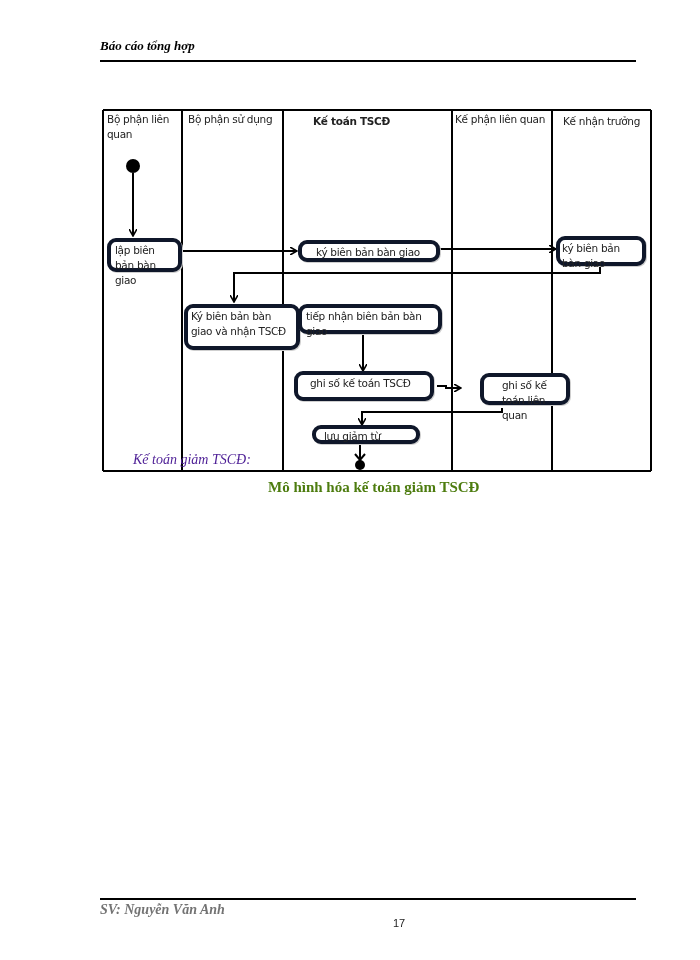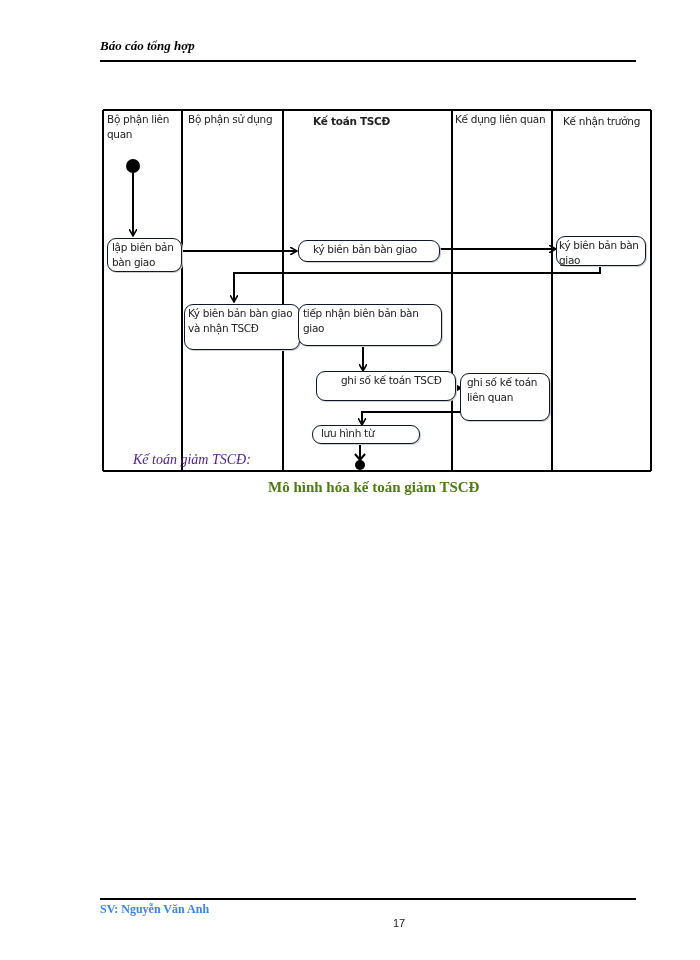--- a/index.html
+++ b/index.html
@@ -1,26 +1,26 @@
 <!DOCTYPE html>
 <html><head>
   <meta charset="utf-8">
   <style>
     html, body { margin: 0; padding: 0; background: #ffffff; }
     body { width: 700px; height: 960px; position: relative; overflow: hidden; font-family: "Liberation Sans", sans-serif; color: #111; }
     .header-title { position: absolute; left: 100px; top: 38px; font-family: "Liberation Serif", serif; font-style: italic; font-weight: bold; font-size: 13px; color: #000; }
     .rule { position: absolute; left: 100px; width: 536px; height: 2px; background: #000; }
     .rule.top { top: 60px; }
     .rule.bottom { top: 898px; }
-    .footer-name { position: absolute; left: 100px; top: 902px; font-family: "Liberation Serif", serif; font-weight: bold; font-size: 12px; color: #3b82f6; }
+    .footer-name { position: absolute; left: 100px; top: 902px; font-family: "Liberation Serif", serif; font-style: italic; font-weight: bold; font-size: 14px; color: #737373; }
     .page-num { position: absolute; left: 358px; top: 917px; font-size: 11px; color: #222; margin-left: 35px; }
 
     .diagram { position: absolute; left: 0; top: 0; width: 700px; height: 440px; margin-top: 40px; }
     .lane-label { position: absolute; font-size: 10.5px; line-height: 15px; color: #222; font-family: "DejaVu Sans", sans-serif; letter-spacing: -0.3px; }
-    .node { position: absolute; border: 1px solid #0f172a; border-radius: 9px; background: #fff; font-size: 10.5px; line-height: 15px; color: #222; font-family: "DejaVu Sans", sans-serif; letter-spacing: -0.3px; box-sizing: border-box; padding: 1px 4px; box-shadow: 1px 1px 0 #cfcfcf; }
+    .node { position: absolute; border: 4px solid #0f172a; border-radius: 9px; background: #fff; font-size: 10.5px; line-height: 15px; color: #222; font-family: "DejaVu Sans", sans-serif; letter-spacing: -0.3px; box-sizing: border-box; padding: 1px 4px; box-shadow: 1px 1px 0 #cfcfcf; }
 
     .caption-italic { position: absolute; left: 133px; top: 452px; font-family: "Liberation Serif", serif; font-style: italic; font-size: 14px; color: #4c1d95; }
     .caption-bold { position: absolute; left: 268px; top: 479px; font-family: "Liberation Serif", serif; font-weight: bold; font-size: 15px; color: #4d7c0f; }
   </style>
 </head>
 <body>
 
 <div class="header-title">Báo cáo tổng hợp</div>
 <div class="rule top"></div>
 
@@ -67,31 +67,31 @@
 
     <g>
       <path d="M355,414 L360,420 L365,414" fill="none" stroke="#000" stroke-width="2"></path>
       <circle cx="360" cy="425" r="5" fill="#000"></circle>
     </g>
   </svg>
 
   <div class="lane-label" style="left:107px;top:72px;width:72px;">Bộ phận liên quan</div>
   <div class="lane-label" style="left:188px;top:72px;width:92px;">Bộ phận sử dụng</div>
   <div class="lane-label" style="left:313px;top:74px;width:120px;font-weight:bold;">Kế toán TSCĐ</div>
-  <div class="lane-label" style="left:455px;top:72px;width:96px;">Kế dụng liên quan</div>
+  <div class="lane-label" style="left:455px;top:72px;width:96px;">Kế phận liên quan</div>
   <div class="lane-label" style="left:563px;top:74px;width:88px;">Kế nhận trưởng</div>
 
   <div class="node" style="left:107px;top:198px;width:75px;height:34px;">lập biên bản bàn giao</div>
   <div class="node" style="left:298px;top:200px;width:142px;height:22px;padding-left:14px;">ký biên bản bàn giao</div>
   <div class="node" style="left:556px;top:196px;width:90px;height:30px;padding-left:2px;">ký biên bản bàn giao</div>
   <div class="node" style="left:184px;top:264px;width:116px;height:46px;padding-left:3px;">Ký biên bản bàn giao và nhận TSCĐ</div>
-  <div class="node" style="left:298px;top:264px;width:144px;height:42px;">tiếp nhận biên bản bàn giao</div>
-  <div class="node" style="left:316px;top:331px;width:140px;height:30px;padding-left:24px;">ghi số kế toán TSCĐ</div>
-  <div class="node" style="left:460px;top:333px;width:90px;height:48px;padding-left:6px;">ghi số kế toán liên quan</div>
-  <div class="node" style="left:312px;top:385px;width:108px;height:19px;line-height:15px;padding-top:0;padding-left:8px;">lưu hình từ</div>
+  <div class="node" style="left:298px;top:264px;width:144px;height:30px;">tiếp nhận biên bản bàn giao</div>
+  <div class="node" style="left:294px;top:331px;width:140px;height:30px;padding-left:12px;">ghi số kế toán TSCĐ</div>
+  <div class="node" style="left:480px;top:333px;width:90px;height:32px;padding-left:18px;">ghi số kế toán liên quan</div>
+  <div class="node" style="left:312px;top:385px;width:108px;height:19px;line-height:15px;padding-top:0;padding-left:8px;">lưu giảm từ</div>
 </div>
 
 <div class="caption-italic">Kế toán giảm TSCĐ:</div>
 <div class="caption-bold">Mô hình hóa kế toán giảm TSCĐ</div>
 
 <div class="rule bottom"></div>
 <div class="footer-name">SV: Nguyễn Văn Anh</div>
 <div class="page-num">17</div>
 
 </body></html>

